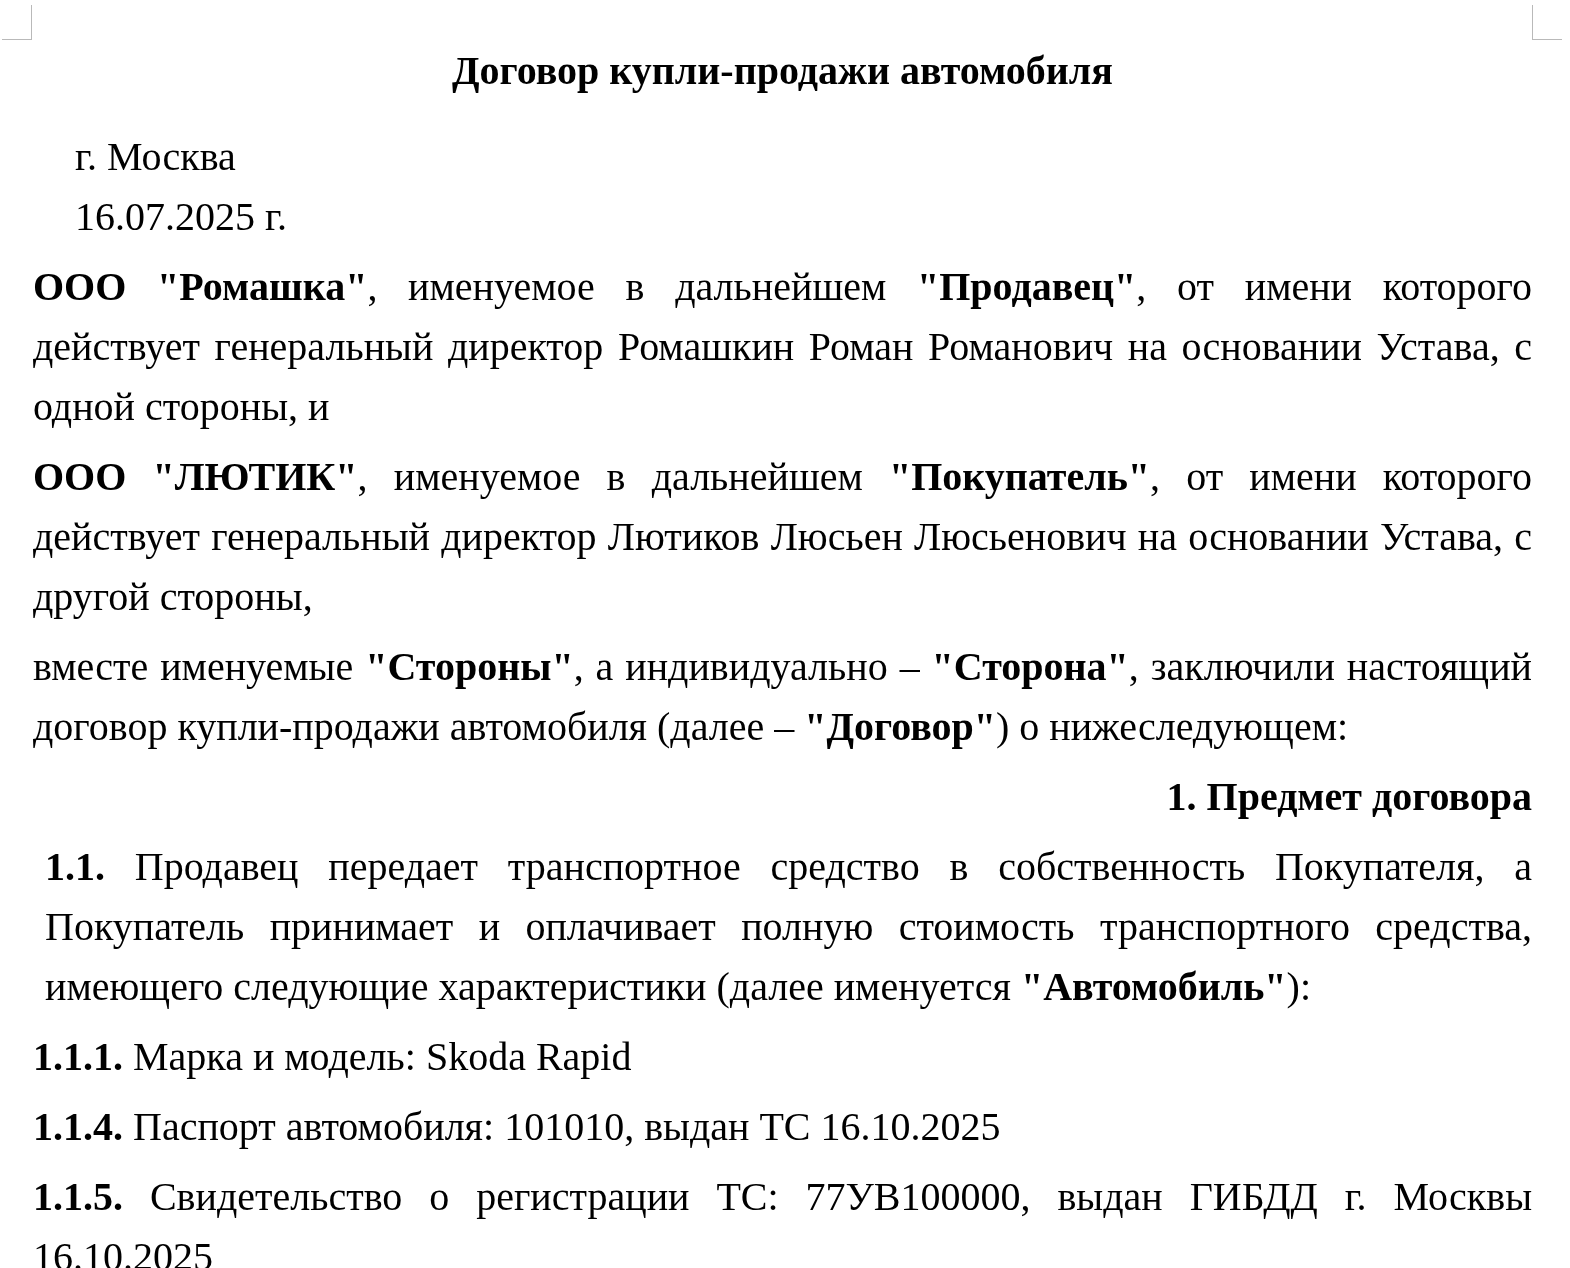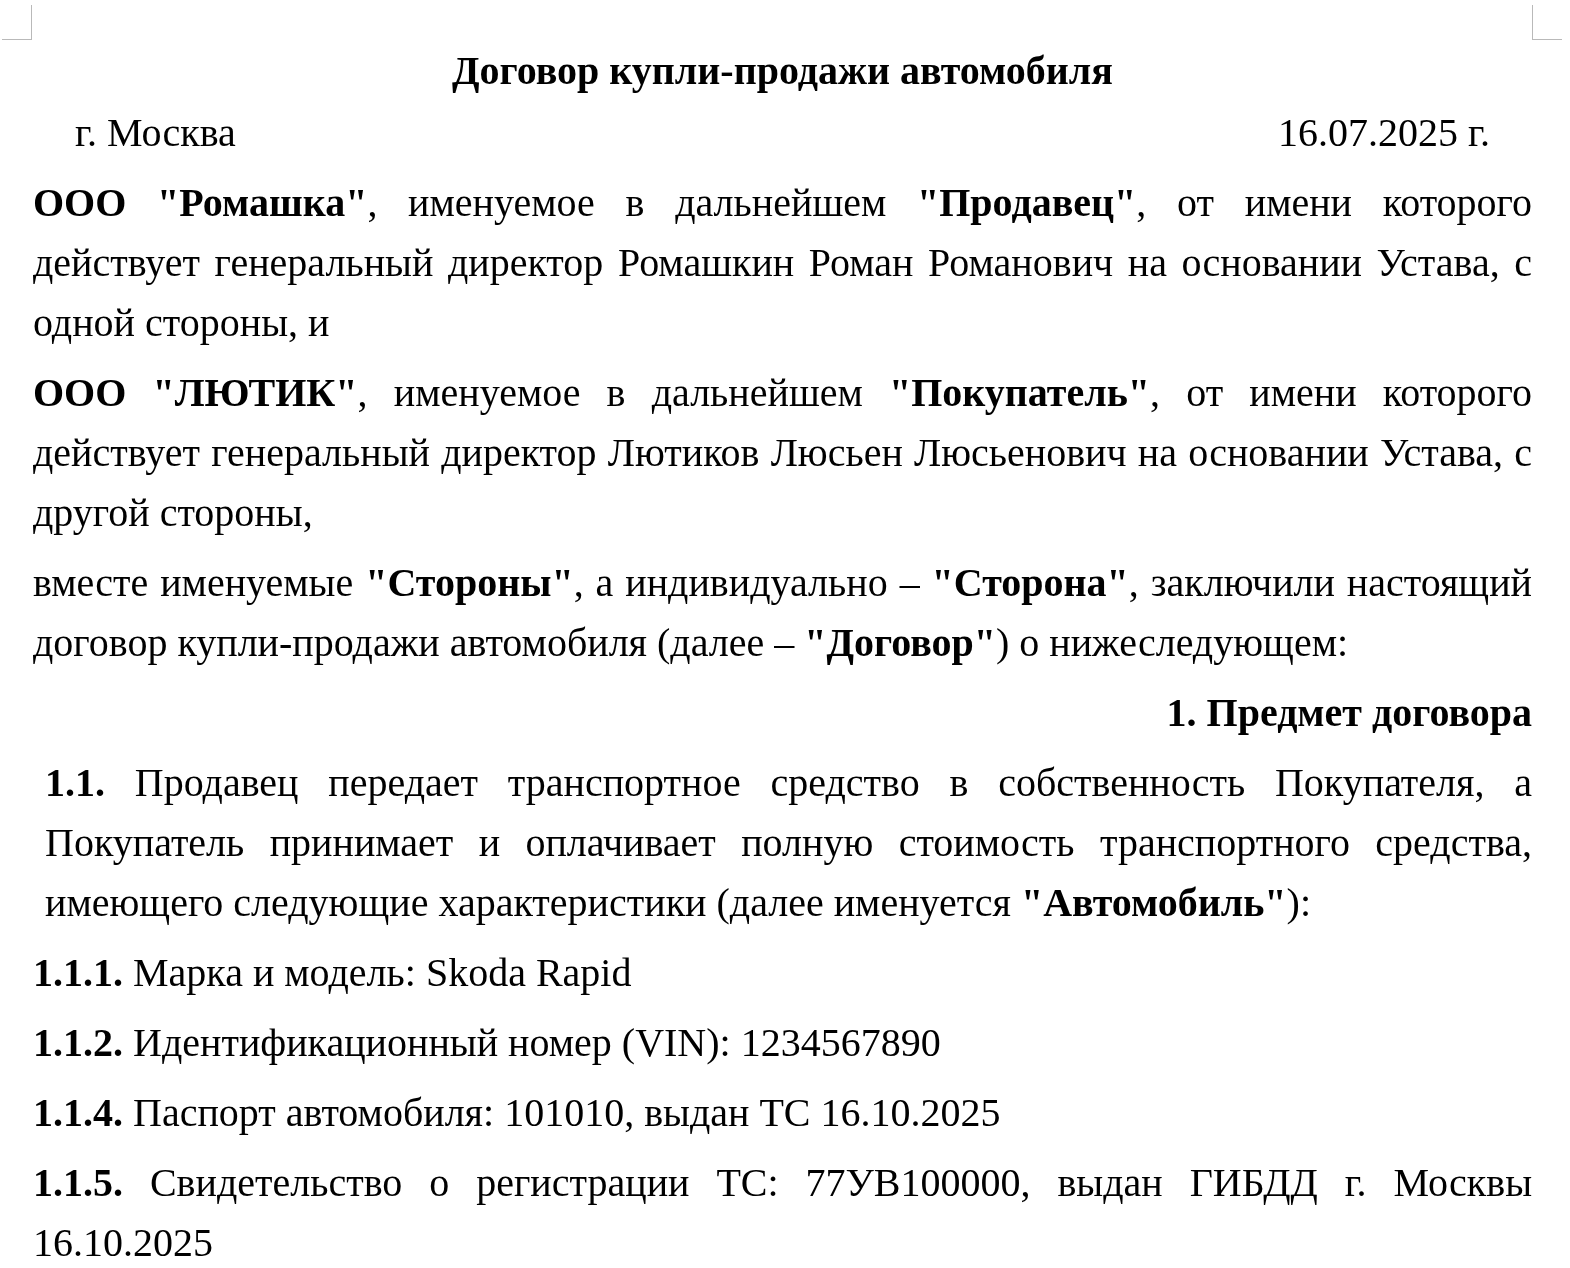--- a/index.html
+++ b/index.html
@@ -40,28 +40,29 @@
     position: absolute;
     left: 0;
     top: 0;
     width: 1570px;
     padding: 41px 38px 0 33px;
   }
   .doc-title {
     text-align: center;
     font-weight: 700;
     line-height: 60px;
-    margin-bottom: 2px;
+    margin-bottom: 26px;
   }
   .dateline {
     display: flex;
     justify-content: space-between;
     line-height: 60px;
     padding: 0 42px;
     margin-bottom: 10px;
+    flex-direction: column;
   }
   .block {
     line-height: 60px;
     margin-bottom: 10px;
     text-align: justify;
   }
   .block.heading {
     text-align: center;
     margin-top: 8px;
     font-weight: 700;
@@ -83,18 +84,17 @@
     <span>16.07.2025 г.</span>
   </div>
 
   <div>
       <div class="block paragraph" style="text-align: justify;"><span class="b">ООО "Ромашка"</span><span>, именуемое в дальнейшем </span><span class="b">"Продавец"</span><span>, от имени которого действует генеральный директор Ромашкин Роман Романович на основании Устава, с одной стороны, и</span></div>
       <div class="block paragraph" style="text-align: justify;"><span class="b">ООО "ЛЮТИК"</span><span>, именуемое в дальнейшем </span><span class="b">"Покупатель"</span><span>, от имени которого действует генеральный директор Лютиков Люсьен Люсьенович на основании Устава, с другой стороны,</span></div>
       <div class="block paragraph" style="text-align: justify;"><span>вместе именуемые </span><span class="b">"Стороны"</span><span>, а индивидуально – </span><span class="b">"Сторона"</span><span>, заключили настоящий договор купли-продажи автомобиля (далее – </span><span class="b">"Договор"</span><span>) о нижеследующем:</span></div>
       <div class="block heading" style="text-align: right;"><span class="b">1. Предмет договора</span></div>
       <div class="block paragraph" style="text-align: justify; margin-left: 12px;"><span class="b">1.1.</span><span> Продавец передает транспортное средство в собственность Покупателя, а Покупатель принимает и оплачивает полную стоимость транспортного средства, имеющего следующие характеристики (далее именуется </span><span class="b">"Автомобиль"</span><span>):</span></div>
       <div class="block paragraph" style="text-align: justify;"><span class="b">1.1.1.</span><span> Марка и модель: Skoda Rapid</span></div>
-      <div class="block paragraph" style="text-align: justify;"><span class="b">1.1.2.</span><span> Идентификационный номер (VIN): 1234567890</span></div>
       <div class="block paragraph" style="text-align: justify;"><span class="b">1.1.4.</span><span> Паспорт автомобиля: 101010, выдан ТС 16.10.2025</span></div>
       <div class="block paragraph" style="text-align: justify;"><span class="b">1.1.5.</span><span> Свидетельство о регистрации ТС: 77УВ100000, выдан ГИБДД г. Москвы 16.10.2025</span></div>
     </div>
 
 </div>
 
 </body></html>

